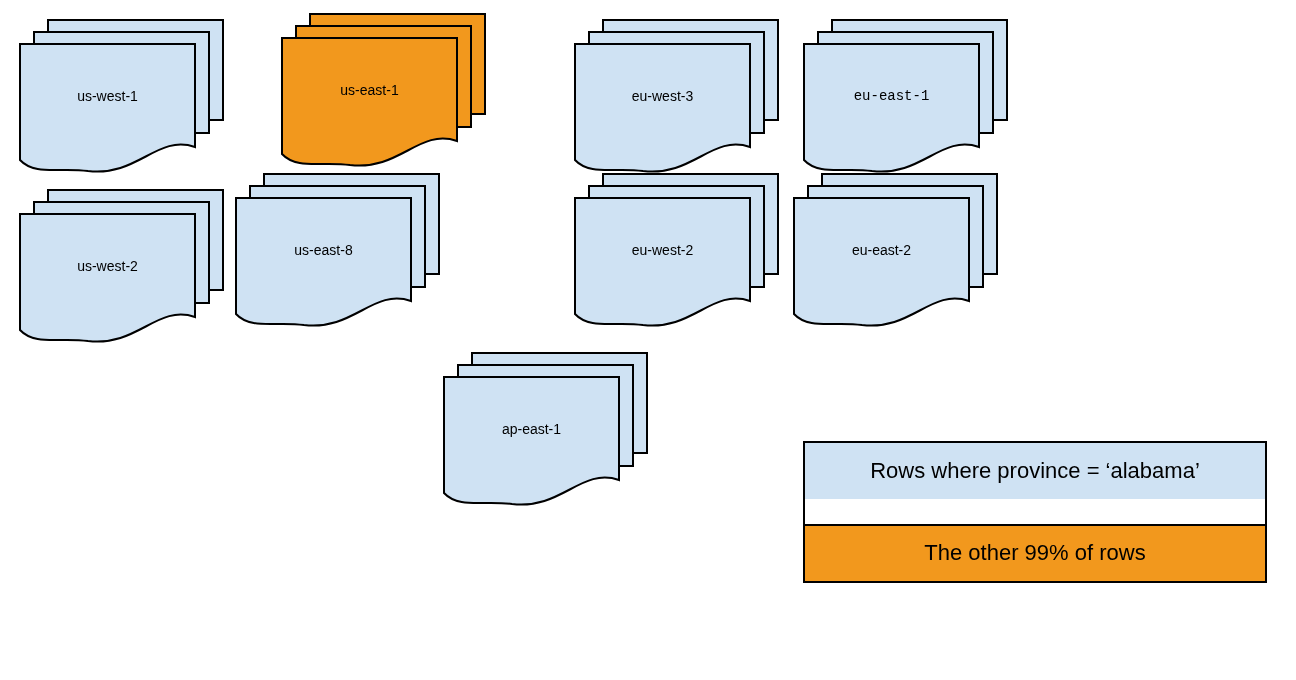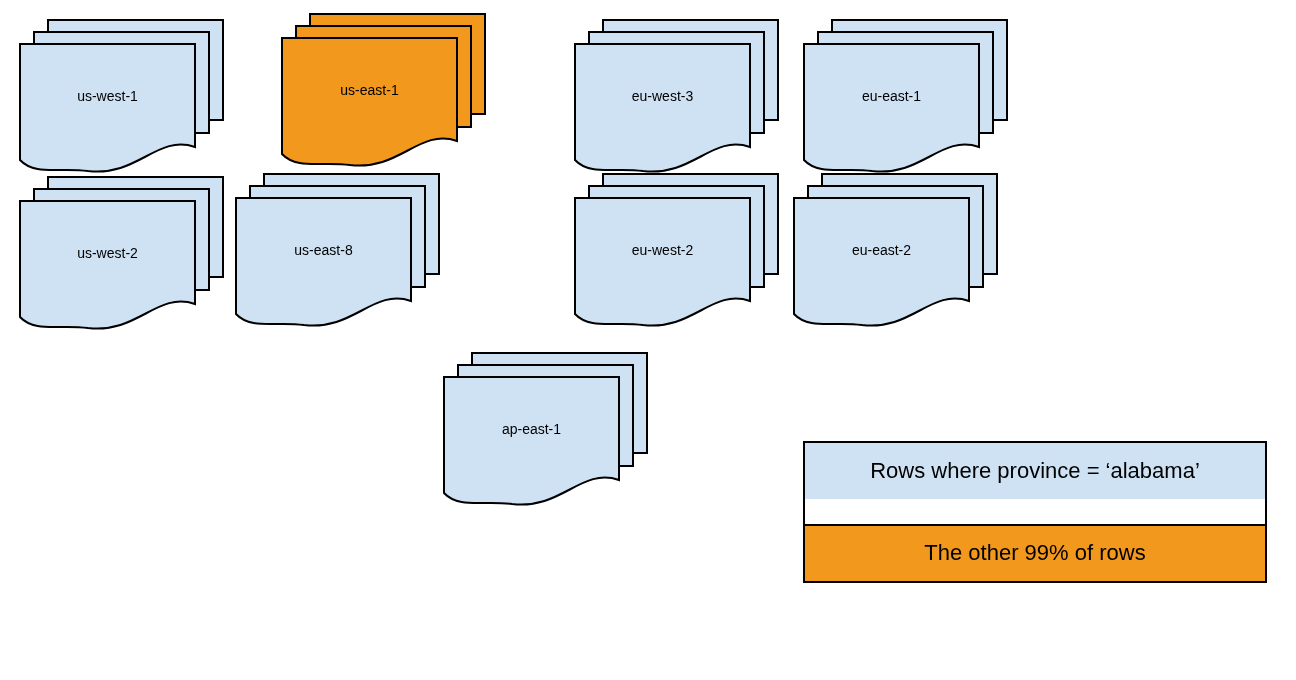--- a/index.html
+++ b/index.html
@@ -101,29 +101,29 @@
       <div class="doc-label">eu-west-2</div>
     </div>
     <div class="stack region" style="left: 235px; top: 173px;">
       <svg width="206" height="158" viewBox="0 0 206 158">
         <rect class="sheet" x="29" y="1" width="175" height="100"></rect>
         <rect class="sheet" x="15" y="13" width="175" height="101"></rect>
         <path class="sheet" d="M1,25 H176 V128 C138,115 119,158 69,152 C41,148 16,157 1,141 Z"></path>
       </svg>
       <div class="doc-label">us-east-8</div>
     </div>
-    <div class="stack region" style="left: 19px; top: 176px; padding-left: 40px;">
+    <div class="stack region" style="left: 19px; top: 189px; padding-left: 40px;">
       <svg width="206" height="158" viewBox="0 0 206 158">
         <rect class="sheet" x="29" y="1" width="175" height="100"></rect>
         <rect class="sheet" x="15" y="13" width="175" height="101"></rect>
         <path class="sheet" d="M1,25 H176 V128 C138,115 119,158 69,152 C41,148 16,157 1,141 Z"></path>
       </svg>
       <div class="doc-label">us-west-2</div>
     </div>
-    <div class="stack region" style="left: 803px; top: 19px;">
+    <div class="stack region" style="left: 803px; top: 19px; font-family: Liberation Mono, monospace;">
       <svg width="206" height="158" viewBox="0 0 206 158">
         <rect class="sheet" x="29" y="1" width="175" height="100"></rect>
         <rect class="sheet" x="15" y="13" width="175" height="101"></rect>
         <path class="sheet" d="M1,25 H176 V128 C138,115 119,158 69,152 C41,148 16,157 1,141 Z"></path>
       </svg>
       <div class="doc-label">eu-east-1</div>
     </div>
     <div class="stack region" style="left: 574px; top: 19px;">
       <svg width="206" height="158" viewBox="0 0 206 158">
         <rect class="sheet" x="29" y="1" width="175" height="100"></rect>

